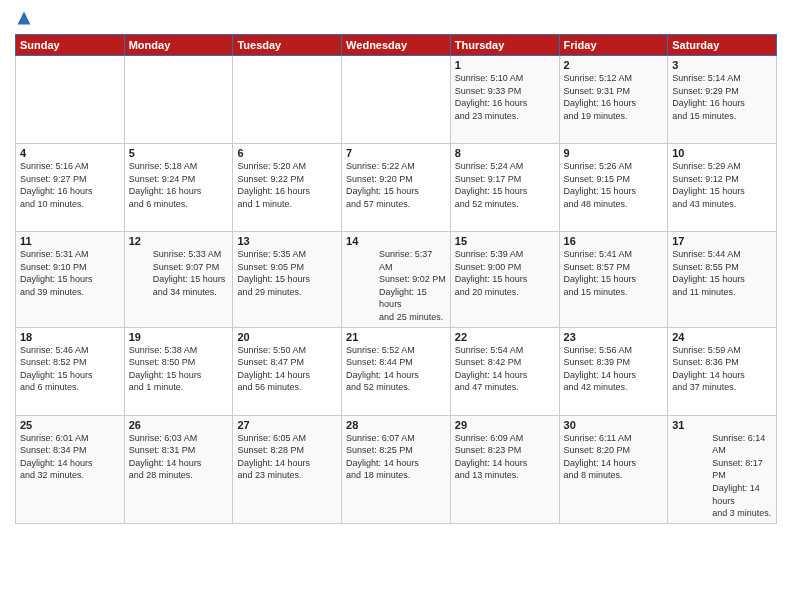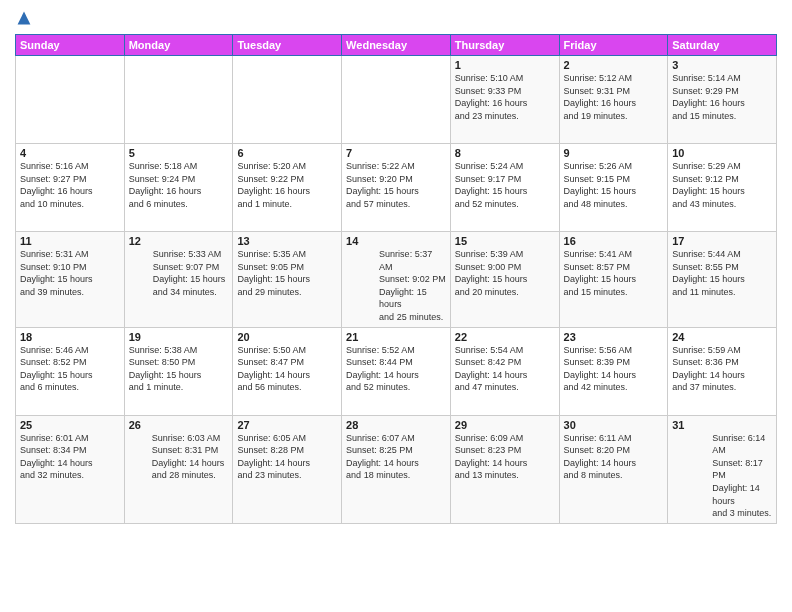--- a/index.html
+++ b/index.html
@@ -39,21 +39,21 @@
     .calendar-subtitle {
       font-size: 16px;
       color: #555;
     }
     table {
       width: 100%;
       border-collapse: collapse;
       table-layout: fixed;
     }
     thead tr th {
-      background: #d946ef;
+      background: #b91c1c;
       color: white;
       font-size: 11px;
       font-weight: bold;
       padding: 4px 4px;
       border: 1px solid #2e6db4;
       text-align: left;
     }
     tbody tr td {
       border: 1px solid #ccc;
       vertical-align: top;
@@ -298,21 +298,21 @@
         <tr>
           <td>
             <span class="day-num">25</span>
             <div class="day-info" style="white-space: pre-line;">Sunrise: 6:01 AM
 Sunset: 8:34 PM
 Daylight: 14 hours
 and 32 minutes.</div>
           </td>
           <td>
             <span class="day-num">26</span>
-            <div class="day-info" style="white-space: pre-line; margin-left: 23px;">Sunrise: 6:03 AM
+            <div class="day-info" style="white-space: pre-line;">Sunrise: 6:03 AM
 Sunset: 8:31 PM
 Daylight: 14 hours
 and 28 minutes.</div>
           </td>
           <td>
             <span class="day-num">27</span>
             <div class="day-info" style="white-space: pre-line;">Sunrise: 6:05 AM
 Sunset: 8:28 PM
 Daylight: 14 hours
 and 23 minutes.</div>

